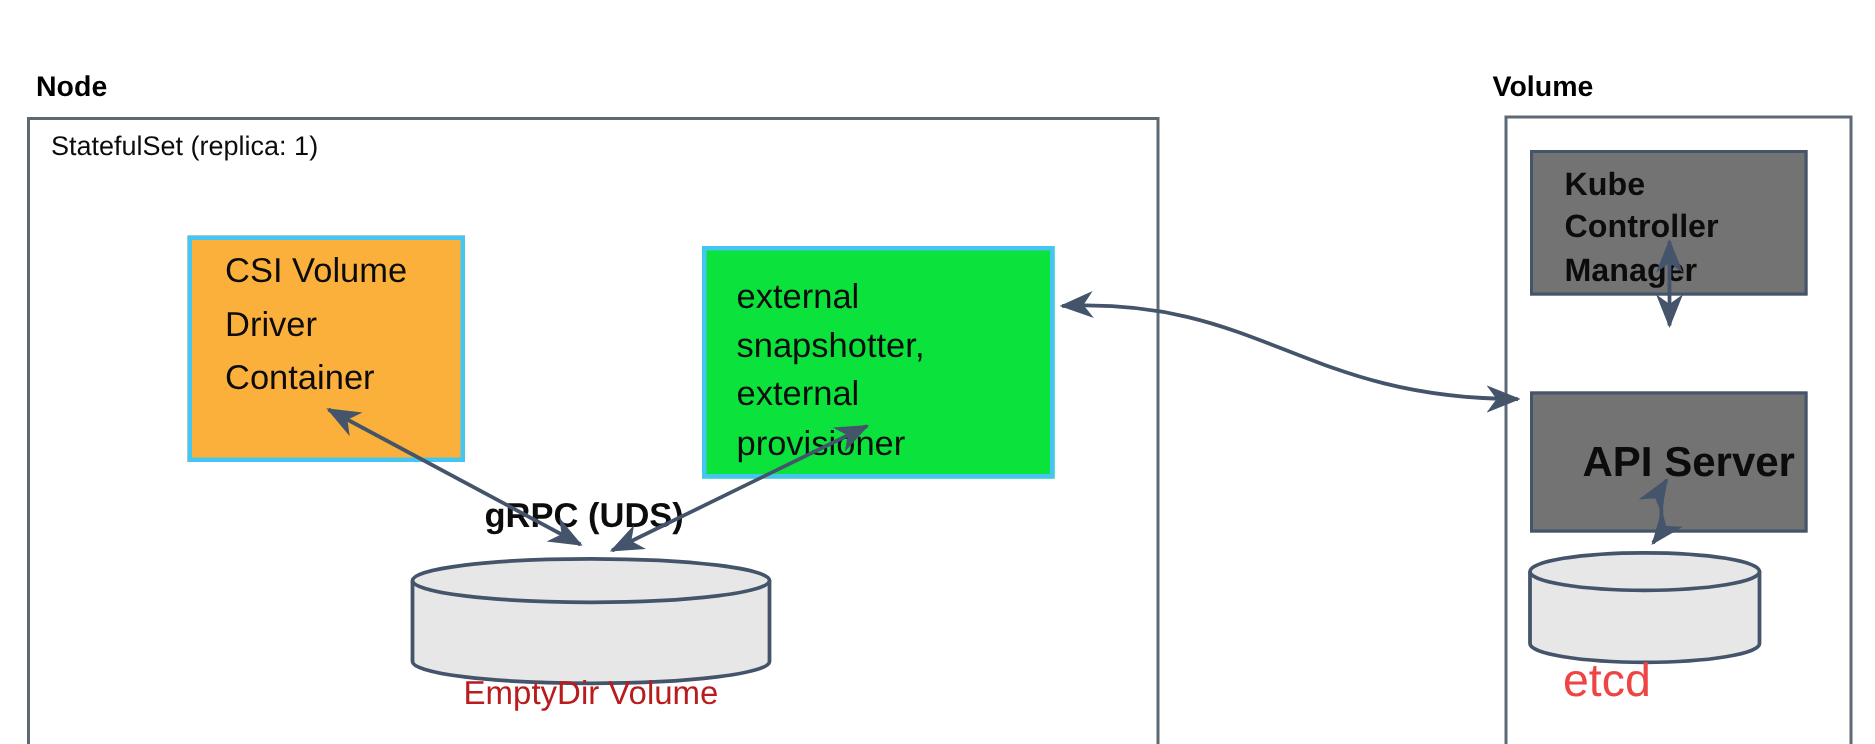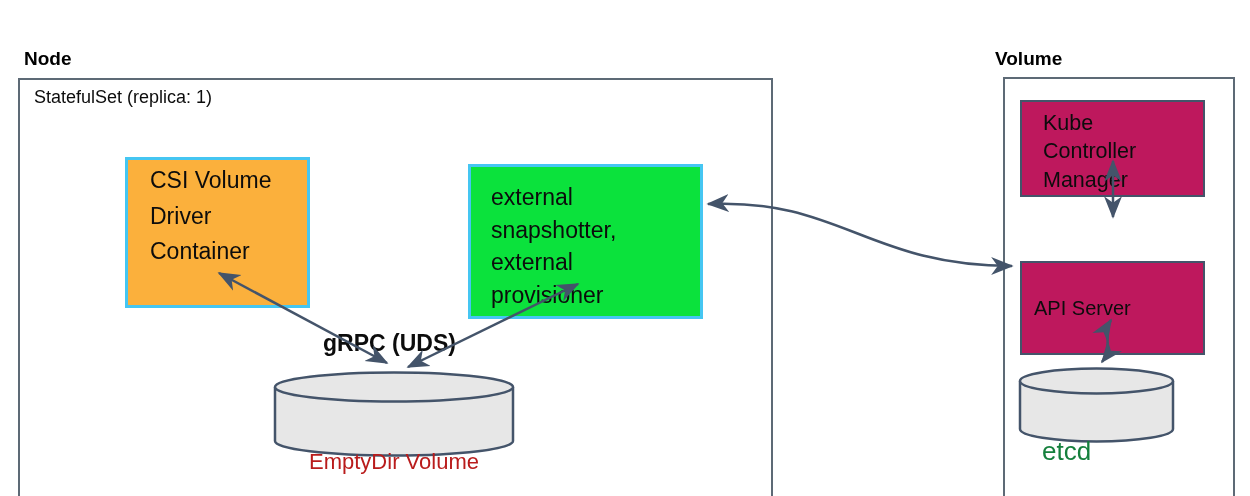--- a/index.html
+++ b/index.html
@@ -6,26 +6,26 @@
   body{font-family:"Liberation Sans","DejaVu Sans",sans-serif;color:#161616;}
   .canvas{position:relative;width:1250px;height:496px;background:#ffffff;overflow:hidden;}
   .layer{position:absolute;left:0;top:0;width:1250px;height:496px;pointer-events:none;}
   .abs{position:absolute;box-sizing:border-box;margin-top:40px;}
   .section-label{font-weight:bold;font-size:19px;color:#000;}
   .outer-box{border:2px solid #5d6a76;background:transparent;}
   .ss-title{font-size:18px;color:#0c0c0c;}
   .colored-box{border:3px solid #45C6F2;white-space:pre-line;font-size:23px;color:#0c0c0c;}
   .csi-box{background:#FBB03C;padding:3px 10px 0 22px;line-height:1.55;}
   .sidecar-box{background:#0BE23C;padding:14px 0 0 20px;line-height:1.42;}
-  .gray-box{border:2px solid #44546A;background:#be185d;white-space:pre-line;color:#0c0c0c;}
+  .gray-box{border:2px solid #44546A;background:#737373;white-space:pre-line;color:#0c0c0c;font-weight:bold;}
   .kcm-box{font-size:21.5px;line-height:1.32;padding:7px 8px 0 21px;}
-  .api-box{font-size:20px;display:flex;align-items:center;padding-left:12px;text-align:right;}
+  .api-box{font-size:28px;display:flex;align-items:center;padding-left:33px;text-align:right;}
   .grpc-label{font-weight:bold;font-size:23px;color:#0c0c0c;}
   .cyl-label{font-size:22px;color:#b91c1c;text-align:center;}
-  .etcd-label{font-size:26px;color:#15803d;}
+  .etcd-label{font-size:31px;color:#ef4444;}
 </style>
 </head>
 <body>
 
 <div class="canvas">
 
   <svg class="layer" viewBox="0 0 1250 496" width="1250" height="496" aria-hidden="true">
 
     <g>
       <path d="M275,387 v54 a119,14.5 0 0 0 238,0 v-54" fill="#E7E7E7" stroke="#44546A" stroke-width="2.5"></path>

